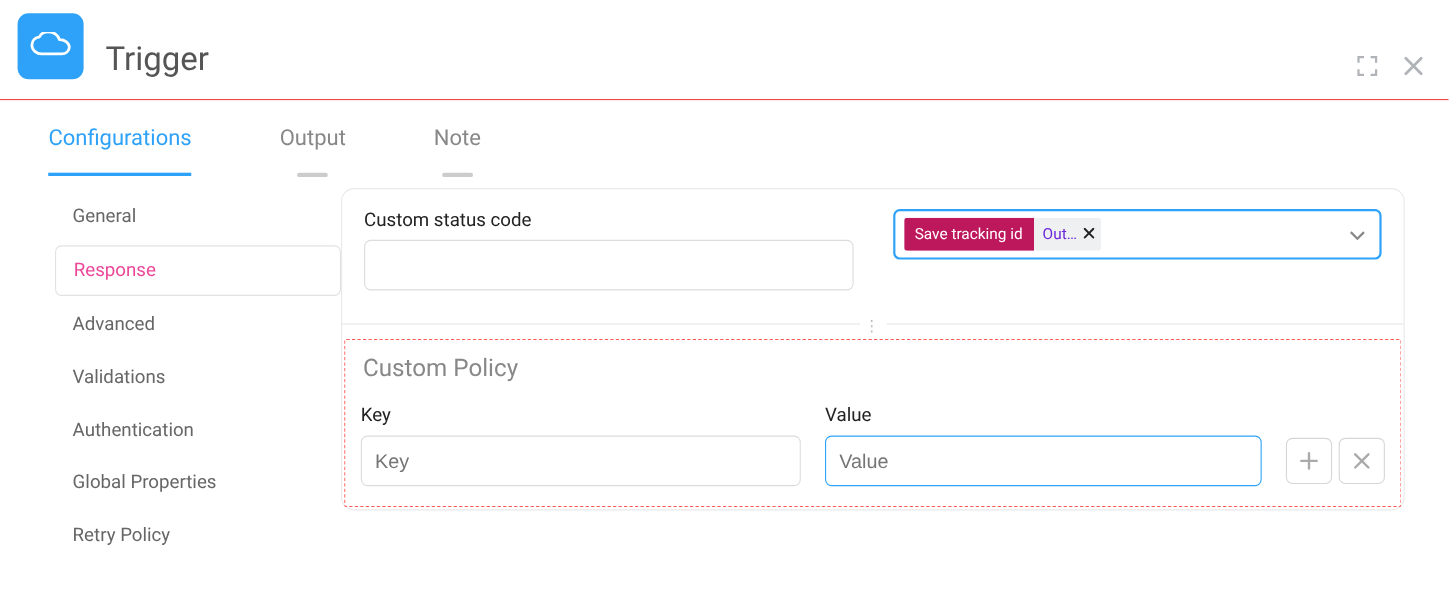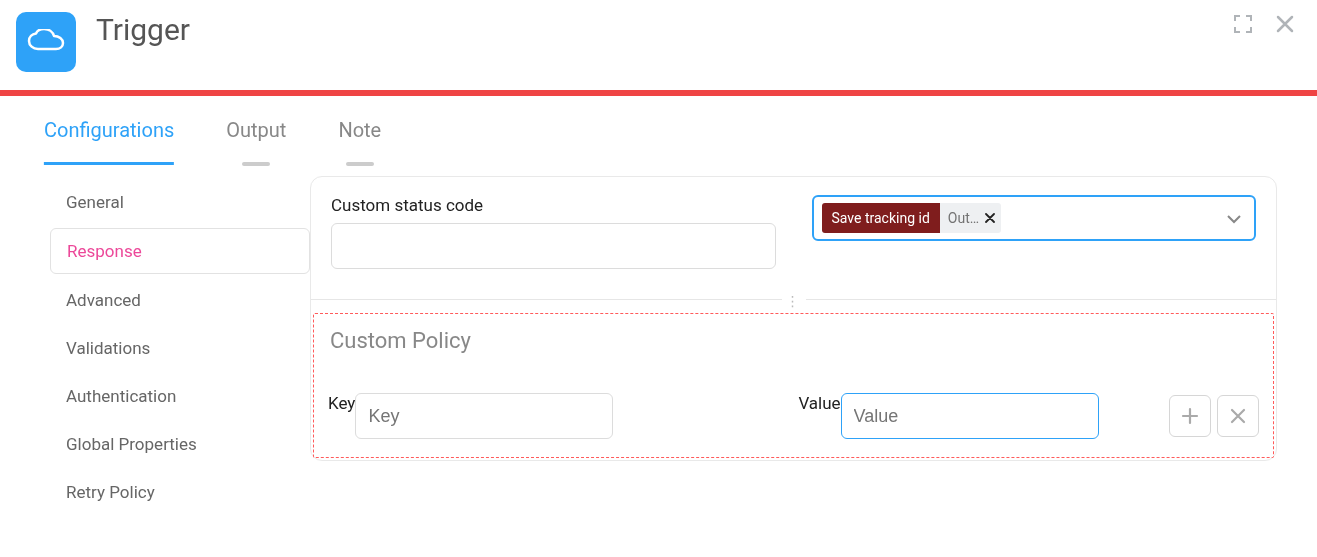--- a/index.html
+++ b/index.html
@@ -1,27 +1,27 @@
 <!DOCTYPE html>
 <html><head>
   <meta charset="utf-8">
   <style>
     * { box-sizing: border-box; margin: 0; padding: 0; }
     body { font-family: -apple-system, BlinkMacSystemFont, 'Segoe UI', Roboto, Arial, sans-serif; background: #fff; color: #333; width: 1317px; height: 557px; overflow: hidden; }
 
     
-    .hdr { display: flex; align-items: flex-start; padding: 12px 20px 18px 16px; border-bottom: 6px solid #ef4444; }
+    .hdr { display: flex; align-items: flex-end; padding: 12px 20px 18px 16px; border-bottom: 1px solid #ef4444; }
     .hdr-icon { width: 60px; height: 60px; border-radius: 10px; background: #2ea2f8; display: flex; align-items: center; justify-content: center; }
     .hdr-title { font-size: 30px; color: #555; font-weight: 400; margin-left: 20px; }
     .hdr-spacer { flex: 1; }
     .hdr-btn { color: #b0b4b8; font-size: 20px; margin-left: 18px; cursor: pointer; display: flex; align-items: center; justify-content: center; width: 24px; height: 24px; }
 
     
     .main { display: flex; }
-    .toptabs { display: flex; align-items: flex-end; gap: 52px; padding-top: 10px; padding-left: 44px;}
+    .toptabs { display: flex; align-items: flex-end; gap: 80px; padding-top: 10px; padding-left: 44px;}
     .toptab { font-size: 20px; color: #888; padding: 12px 0 10px; position: relative; cursor: pointer; }
     .toptab .underline { position: absolute; bottom: -14px; left: 50%; transform: translateX(-50%); width: 28px; height: 4px; background: #ccc; border-radius: 2px;}
     .toptab.active { color: #2ea2f8; }
     .toptab.active .underline { width: 100%; height: 3px; background: #2ea2f8; bottom: -13px; border-radius: 0;}
 
     .left-col { width: 294px; padding: 0 0 0 34px; margin-left: 16px; }
     .right-col { flex: 1; padding: 0 40px 0 0; }
 
     .sidenav { padding-top: 28px; }
     .side-item { font-size: 17px; color: #666; padding: 12px 16px; border-radius: 6px; cursor: pointer; margin-bottom: 4px; }
@@ -29,34 +29,34 @@
 
     
     .card { border: 1px solid #e9e9e9; border-radius: 12px; margin-top: 24px; padding-top: 6px; }
     .row { display: flex; padding: 12px 20px 6px 20px; gap: 36px; }
     .col { flex: 1; }
     .label { font-size: 17px; color: #222; margin-bottom: 8px; }
     .field { border: 1px solid #dcdcdc; border-radius: 6px; min-height: 46px; padding: 6px 8px; display: flex; align-items: center; gap: 6px; }
     .field input { border: none; outline: none; font-size: 16px; color: #333; flex: 1; background: transparent; }
     .body-field { border: 2px solid #2ea2f8; position: relative; padding-right: 36px; }
     .chip { display: inline-flex; align-items: center; border-radius: 3px; overflow: hidden; height: 30px; font-size: 14px; }
-    .chip-left { background: #7f1d1d; color: #fff; padding: 0 10px; display: flex; align-items: center; height: 100%; }
-    .chip-right { background: #eef0f2; color: #737373; padding: 0 6px 0 8px; display: flex; align-items: center; gap: 6px; height: 100%; }
+    .chip-left { background: #be185d; color: #fff; padding: 0 10px; display: flex; align-items: center; height: 100%; }
+    .chip-right { background: #eef0f2; color: #6d28d9; padding: 0 6px 0 8px; display: flex; align-items: center; gap: 6px; height: 100%; }
     .chip-x { color: #333; font-weight: 700; cursor: pointer; }
     .chev { position: absolute; right: 12px; color: #888; cursor: pointer; }
 
     .dotted-sep { height: 14px; position: relative; margin-top: 18px; }
     .dotted-sep::before { content: ""; position: absolute; left: 0; right: 0; top: 6px; border-top: 1px solid #e6e6e6; }
     .center-dots { position: absolute; left: 50%; top: 0; transform: translateX(-50%); background: #fff; padding: 0 4px; letter-spacing: 2px; color: #bbb; font-size: 14px; writing-mode: horizontal-tb; }
     .center-dots::after{ content:"⋮"; }
 
     .headers-box { border: 1px dashed #ff5a5a; border-radius: 2px; margin: 6px 2px 2px 2px; padding: 14px 14px 18px 14px; }
     .headers-title { font-size: 22px; color: #888; margin-bottom: 20px; padding-left: 2px; }
     .headers-row { display: flex; align-items: flex-end; gap: 22px; }
-    .h-col { display: flex; flex-direction: row; margin-top: 20px; }
+    .h-col { display: flex; flex-direction: column; }
     .h-col.key { flex: 0 0 400px; }
     .h-col.value { flex: 1; justify-content: center; }
     .h-label { font-size: 17px; color: #222; margin-bottom: 8px; }
     .h-field { border: 1px solid #dcdcdc; border-radius: 6px; height: 46px; padding: 0 12px; }
     .h-field input { width: 100%; height: 100%; border: none; outline: none; font-size: 18px; color: #555; background: transparent; }
     .h-field.focused { border: 1px solid #2ea2f8; }
     .icon-btn { width: 42px; height: 42px; border: 1px solid #d6d6d6; border-radius: 6px; display: flex; align-items: center; justify-content: center; color: #aaa; font-size: 22px; cursor: pointer; }
     .icon-btn + .icon-btn { margin-left: 6px; }
     .btns { display: flex; padding-bottom: 2px; }
   </style>

